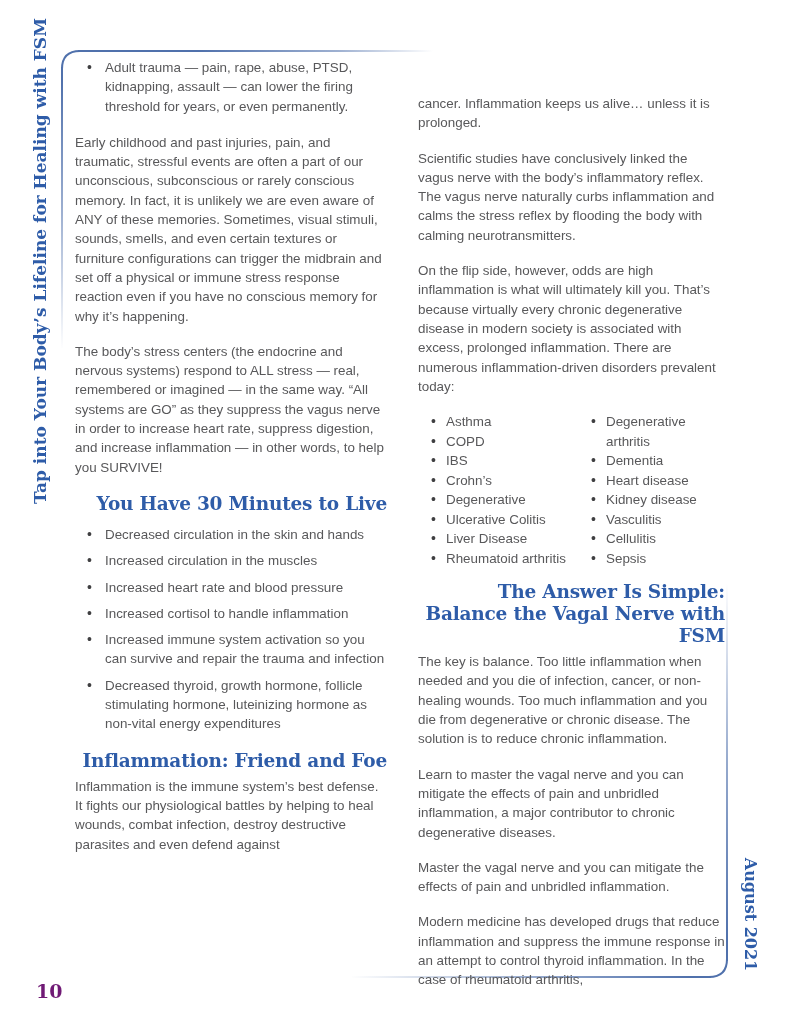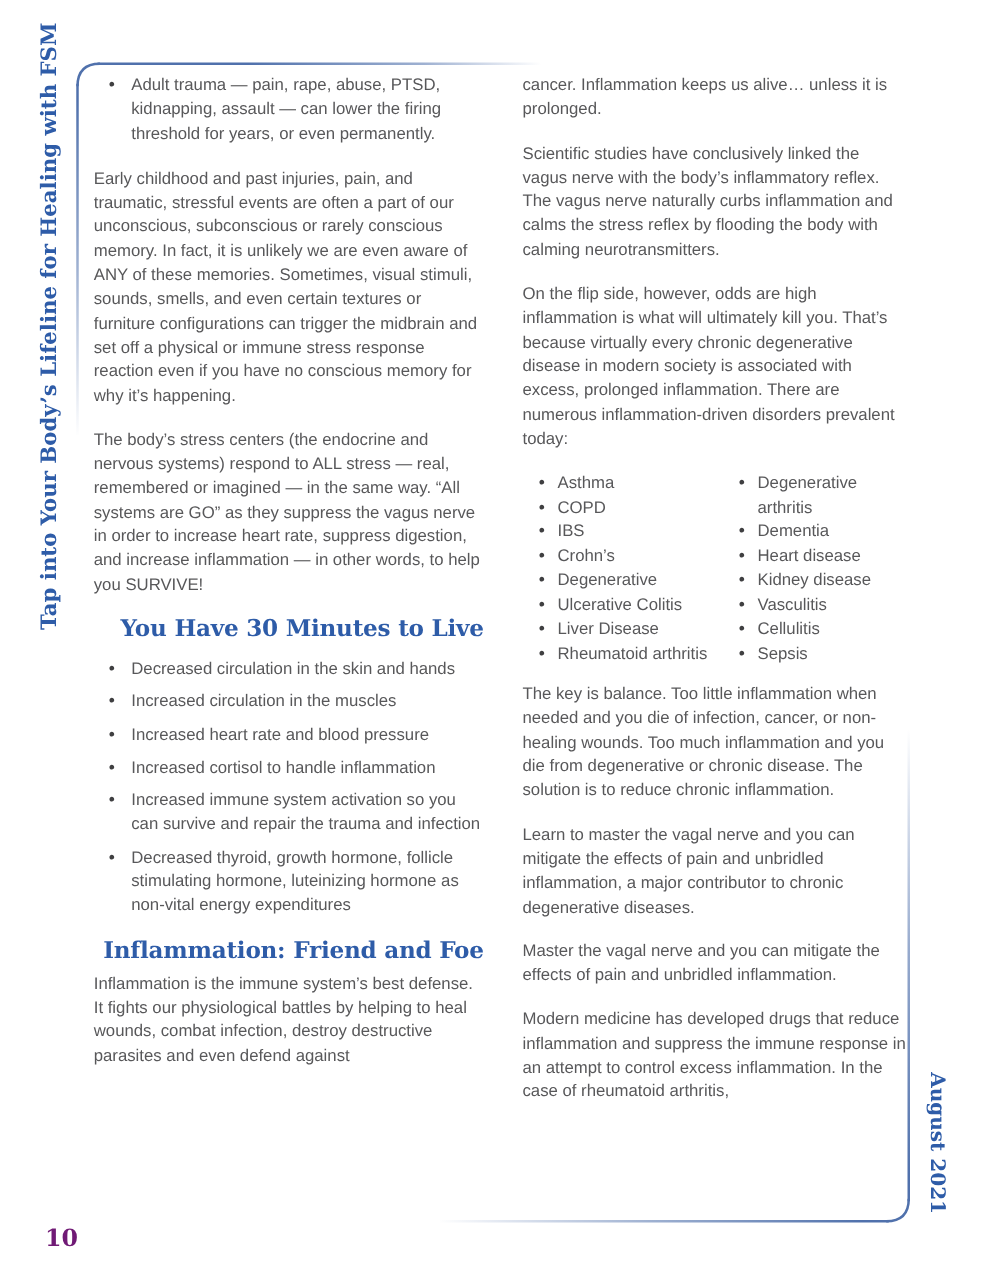--- a/index.html
+++ b/index.html
@@ -48,21 +48,21 @@
     left: 75px;
     top: 58px;
     width: 652px;
     display: flex;
     gap: 31px;
     color: #58585a;
     font-size: 13.4px;
     line-height: 19.3px;
   }
   .col-left  { width: 312px; }
-  .col-right { width: 307px; }
+  .col-right { width: 307px; margin-top: 36px; }
 
   p { margin: 0 0 16px 0; }
 
   h2.section {
     margin: 13px 0 5px 0;
     font-family: "DejaVu Serif", serif;
     font-weight: bold;
     font-size: 18.5px;
     line-height: 22px;
     color: #2e5ca8;
@@ -198,20 +198,21 @@
           <li>Degenerative arthritis</li>
           <li>Dementia</li>
           <li>Heart disease</li>
           <li>Kidney disease</li>
           <li>Vasculitis</li>
           <li>Cellulitis</li>
           <li>Sepsis</li>
         </ul>
       </div>
 
+      <h2 class="section">The Answer Is Simple: Balance the Vagal Nerve with FSM</h2>
       <p>The key is balance. Too little inflammation when needed and you die of infection, cancer, or non-healing wounds. Too much inflammation and you die from degenerative or chronic disease. The solution is to reduce chronic inflammation.</p>
       <p>Learn to master the vagal nerve and you can mitigate the effects of pain and unbridled inflammation, a major contributor to chronic degenerative diseases.</p>
       <p>Master the vagal nerve and you can mitigate the effects of pain and unbridled inflammation.</p>
-      <p>Modern medicine has developed drugs that reduce inflammation and suppress the immune response in an attempt to control excess inflammation. In the case of rheumatoid arthritis,</p>
+      <p>Modern medicine has developed drugs that reduce inflammation and suppress the immune response in an attempt to control thyroid inflammation. In the case of rheumatoid arthritis,</p>
     </div>
 
   </div>
 </div>
 
 </body></html>

